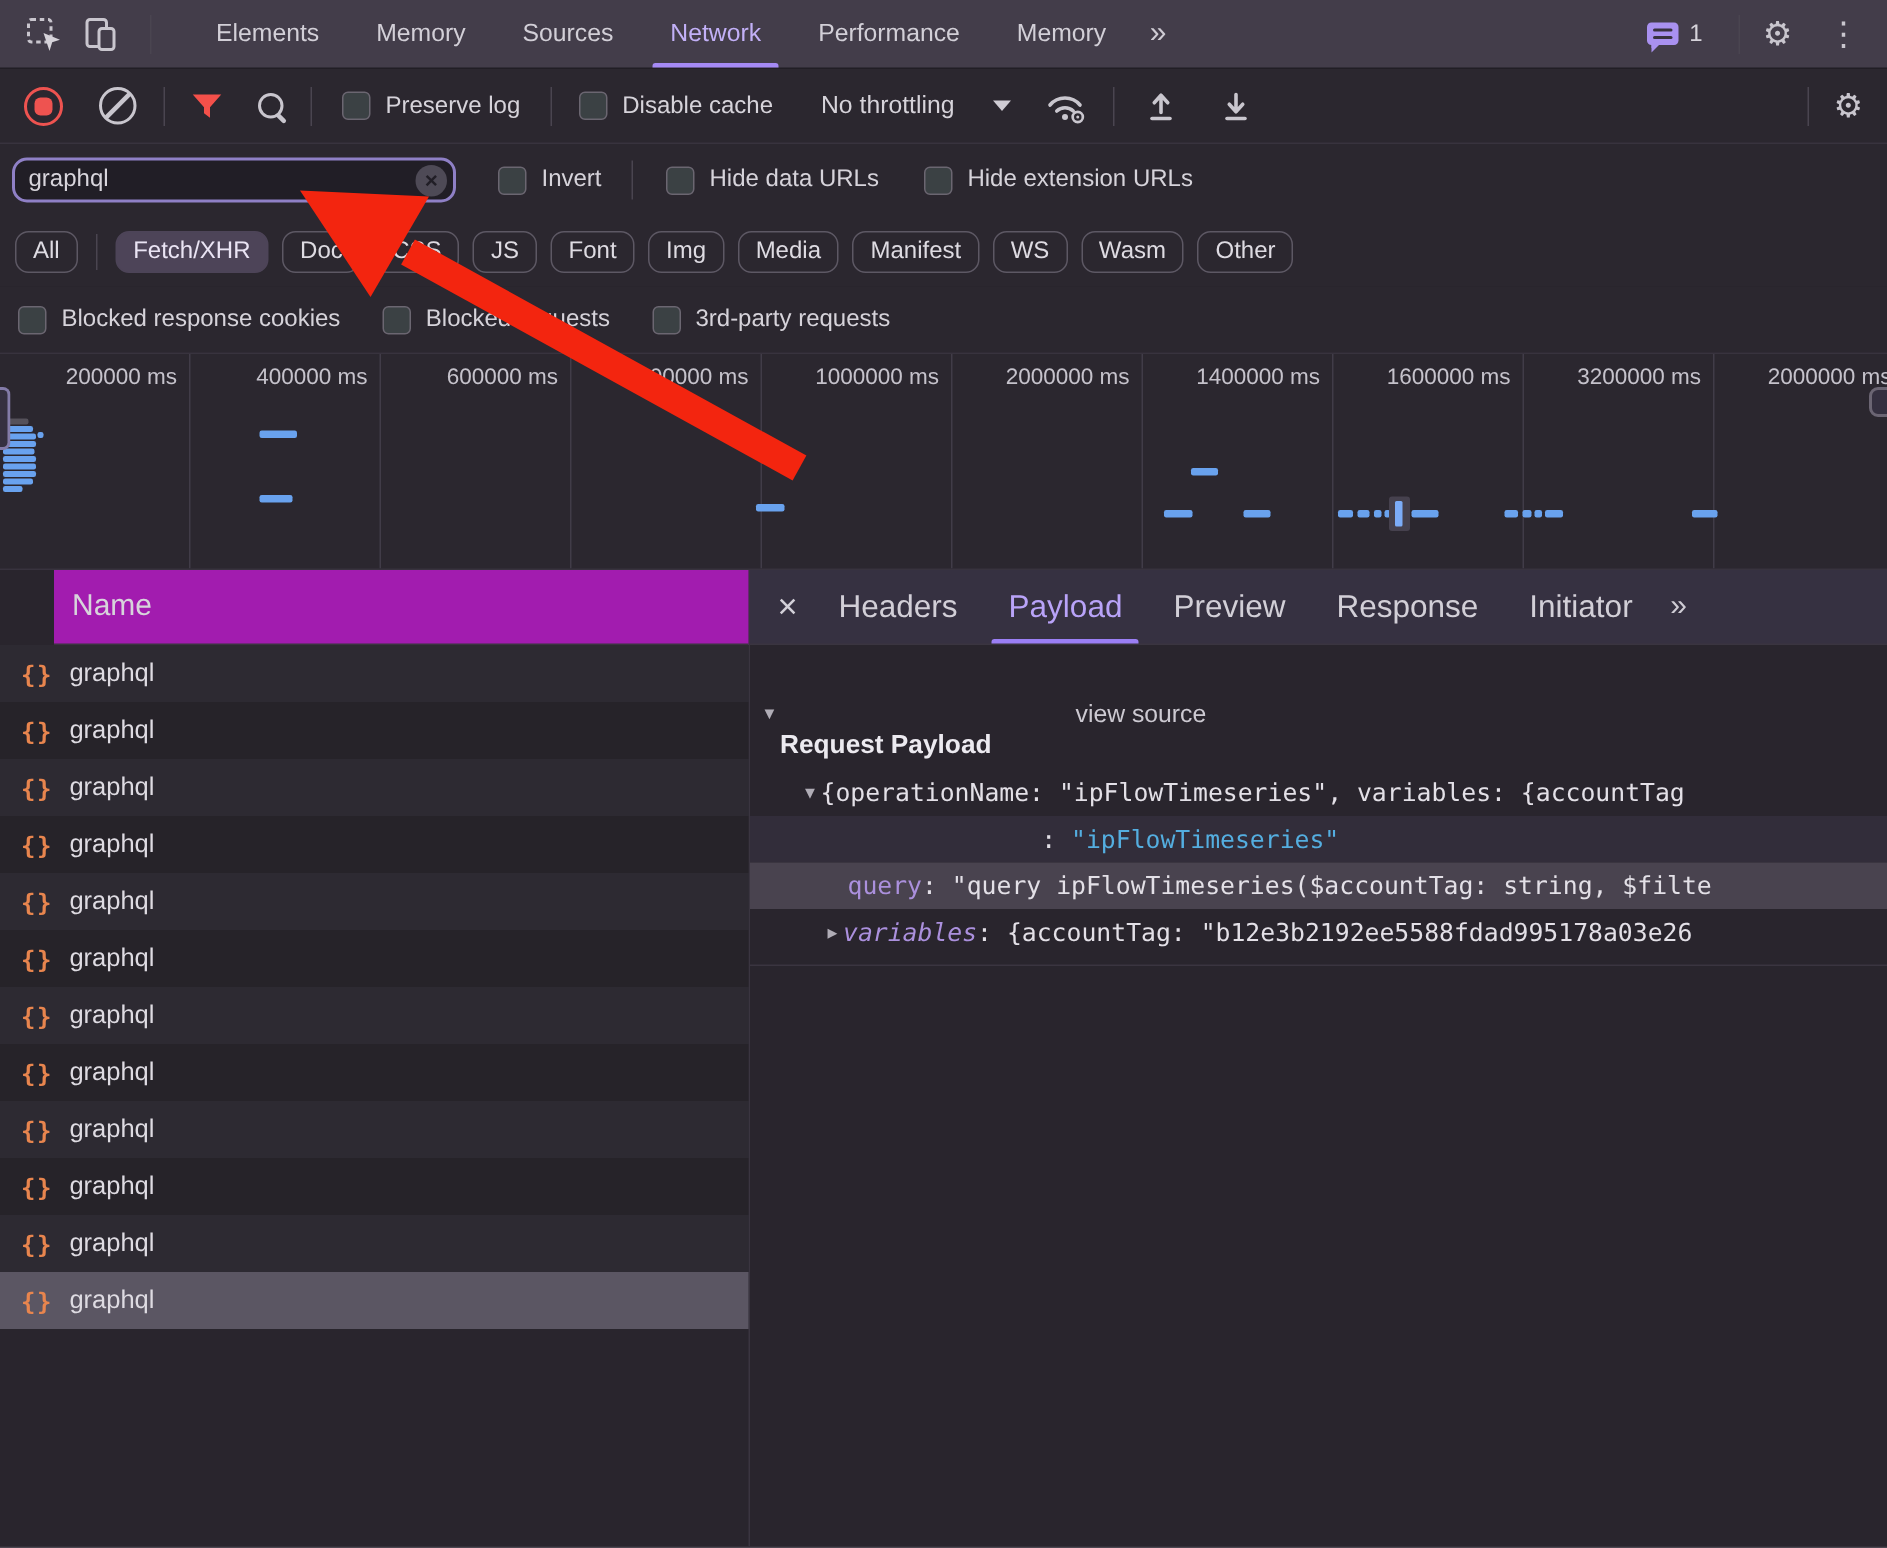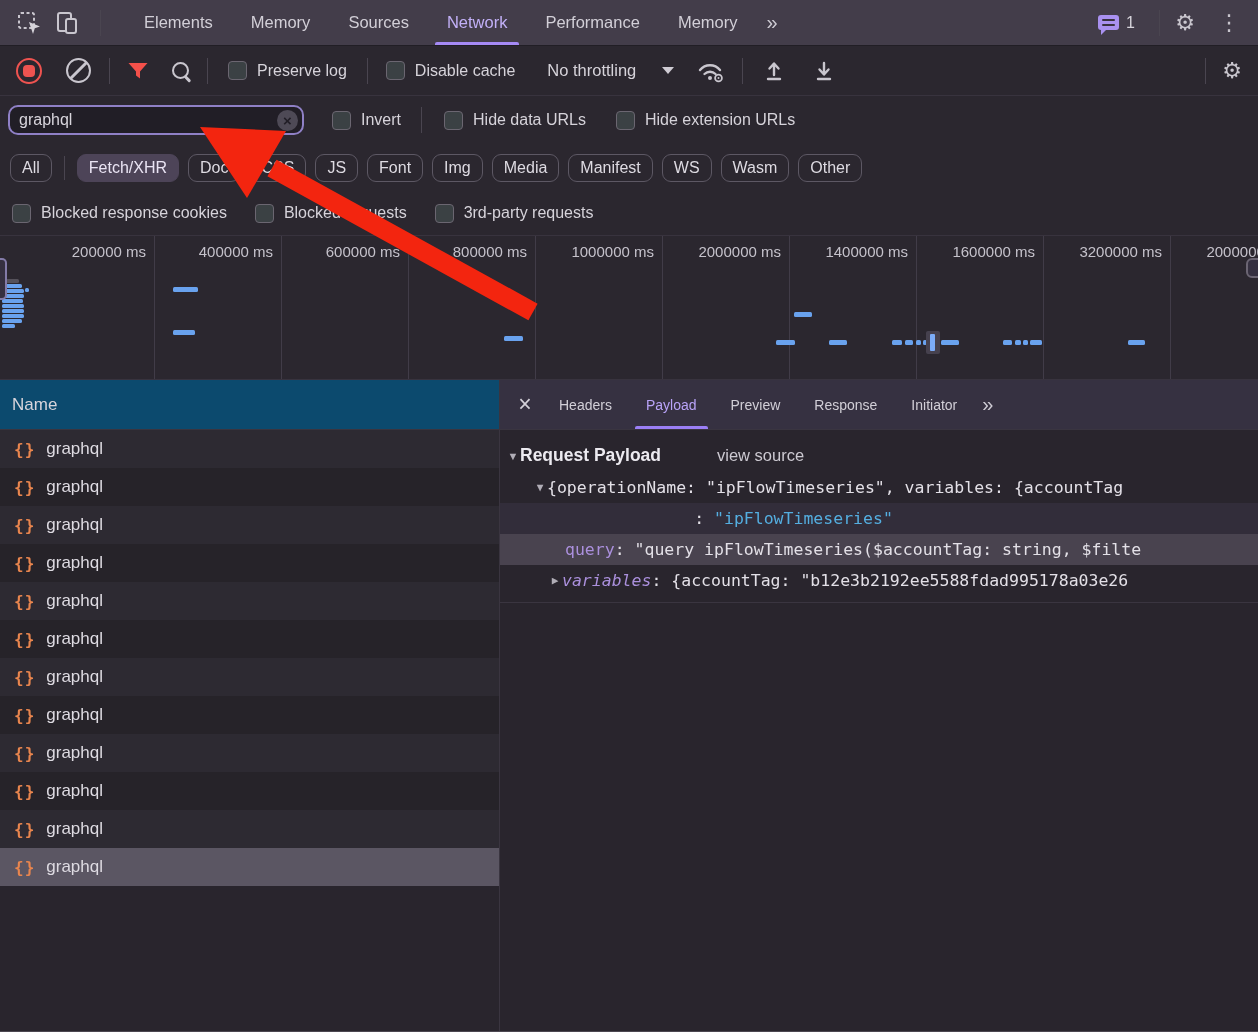--- a/index.html
+++ b/index.html
@@ -54,49 +54,49 @@
   .filterrow .vdiv{margin-left:20px;}
   
   .chiprow{height:47px;background:#2b272f;display:flex;align-items:center;padding:0 10px;gap:9px;box-sizing:border-box;}
   .chip{border:1.5px solid #5d5864;border-radius:9px;padding:4px 11px;font-size:16px;color:#dedbe2;white-space:nowrap;}
   .chip.active{background:#4d4458;border-color:#4d4458;color:#eae4f4;}
   .chiprow .vdiv{height:24px;margin:0 3px;}
   
   .advrow{height:44px;background:#2b272f;display:flex;align-items:center;padding:0 12px;gap:28px;box-sizing:border-box;}
   
   .timeline{position:relative;height:145px;background:#2b272f;border-top:1px solid #38333e;border-bottom:1px solid #38333e;box-sizing:border-box;overflow:hidden;}
-  .tl-cols{position:absolute;inset:0;display:flex;margin-left:28px;}
+  .tl-cols{position:absolute;inset:0;display:flex;}
   .tl-col{flex:0 0 127px;border-right:1px solid #413c48;box-sizing:border-box;text-align:right;padding:7px 8px 0 0;font-size:15px;color:#c5c2cb;}
   .wbar{position:absolute;border-radius:1.5px;background:#69a2ee;}
   .wbar.gray{background:#55515a;}
   .wmarker{position:absolute;background:#46414e;border-radius:2px;}
   .wmarker::after{content:"";position:absolute;left:4px;top:3px;width:5px;height:17px;background:#7cacf8;border-radius:1px;}
   .handle-left{position:absolute;left:0;top:22px;width:7px;height:42px;border:2px solid #837ba8;border-left:none;border-radius:0 5px 5px 0;background:#353040;box-sizing:border-box;}
   .handle-right{position:absolute;right:-8px;top:22px;width:20px;height:20px;border:2px solid #6b6573;border-radius:6px;background:#353040;box-sizing:border-box;}
   
   .main{display:flex;height:651px;}
   .requests{width:500px;flex:0 0 500px;border-right:1px solid #3a3540;box-sizing:border-box;background:#29252d;display:flex;flex-direction:column;}
-  .req-header{height:50px;display:flex;align-items:center;padding-left:12px;font-size:17px;color:#d7d4db;background:#0c4a6e;border-bottom:1px solid #3a3540;box-sizing:border-box;}
+  .req-header{height:50px;display:flex;align-items:center;padding-left:12px;font-size:20px;color:#d7d4db;background:#a21caf;border-bottom:1px solid #3a3540;box-sizing:border-box;margin-left:36px;}
   .req-row{height:38px;display:flex;align-items:center;padding-left:14px;gap:11px;font-size:17px;color:#dedbe2;}
   .req-row.odd{background:#2d2a32;}
   .req-row.even{background:#262329;}
   .req-row.selected{background:#5b5663;}
   .json-icon{font-family:"DejaVu Sans Mono",monospace;font-size:16px;font-weight:bold;color:#e8854e;letter-spacing:1px;}
   
   .details{flex:1;display:flex;flex-direction:column;background:#29252d;min-width:0;}
   .dtabs{height:50px;background:#363141;display:flex;align-items:center;padding-left:8px;border-bottom:1px solid #3a3540;box-sizing:border-box;}
   .dclose{width:34px;text-align:center;font-size:23px;color:#d3d0d8;line-height:1;}
-  .dtab{display:flex;align-items:center;height:100%;padding:0 17px;font-size:14px;color:#d2cfd7;position:relative;}
+  .dtab{display:flex;align-items:center;height:100%;padding:0 17px;font-size:21px;color:#d2cfd7;position:relative;}
   .dtab.active{color:#b9a3f8;}
   .dtab.active::after{content:"";position:absolute;left:6px;right:6px;bottom:0;height:3px;background:#9b7ff5;border-radius:2px 2px 0 0;}
   .dtabs .more-tabs{padding:0 8px;}
   .payload{flex:1;overflow:hidden;font-size:16.5px;}
   .sect{display:flex;align-items:center;padding:15px 0 6px 6px;}
   .disc{font-size:11px;color:#b0adb6;width:14px;display:inline-block;text-align:center;flex:0 0 auto;}
-  .sect-title{font-weight:bold;font-size:17.5px;color:#eceaf0;}
+  .sect-title{font-weight:bold;font-size:17.5px;color:#eceaf0;margin-top:41px;}
   .view-source{margin-left:56px;font-size:16.5px;color:#ccc9d1;}
   .pl-line{height:31px;display:flex;align-items:center;white-space:nowrap;overflow:hidden;font-family:"DejaVu Sans Mono",monospace;font-size:16.5px;color:#e3e0e7;}
   .pl-line .disc{margin-left:33px;}
   .pl-line.entry{padding-left:65px;}
   .pl-line.entry.expandable{padding-left:48px;}
   .pl-line.alt{background:#322d3a;}
   .pl-line.selectedline{background:#49434f;}
   .pl-key{color:#ab90dd;}
   .pl-string{color:#54aee0;}
   .pl-plain{color:#e3e0e7;}

